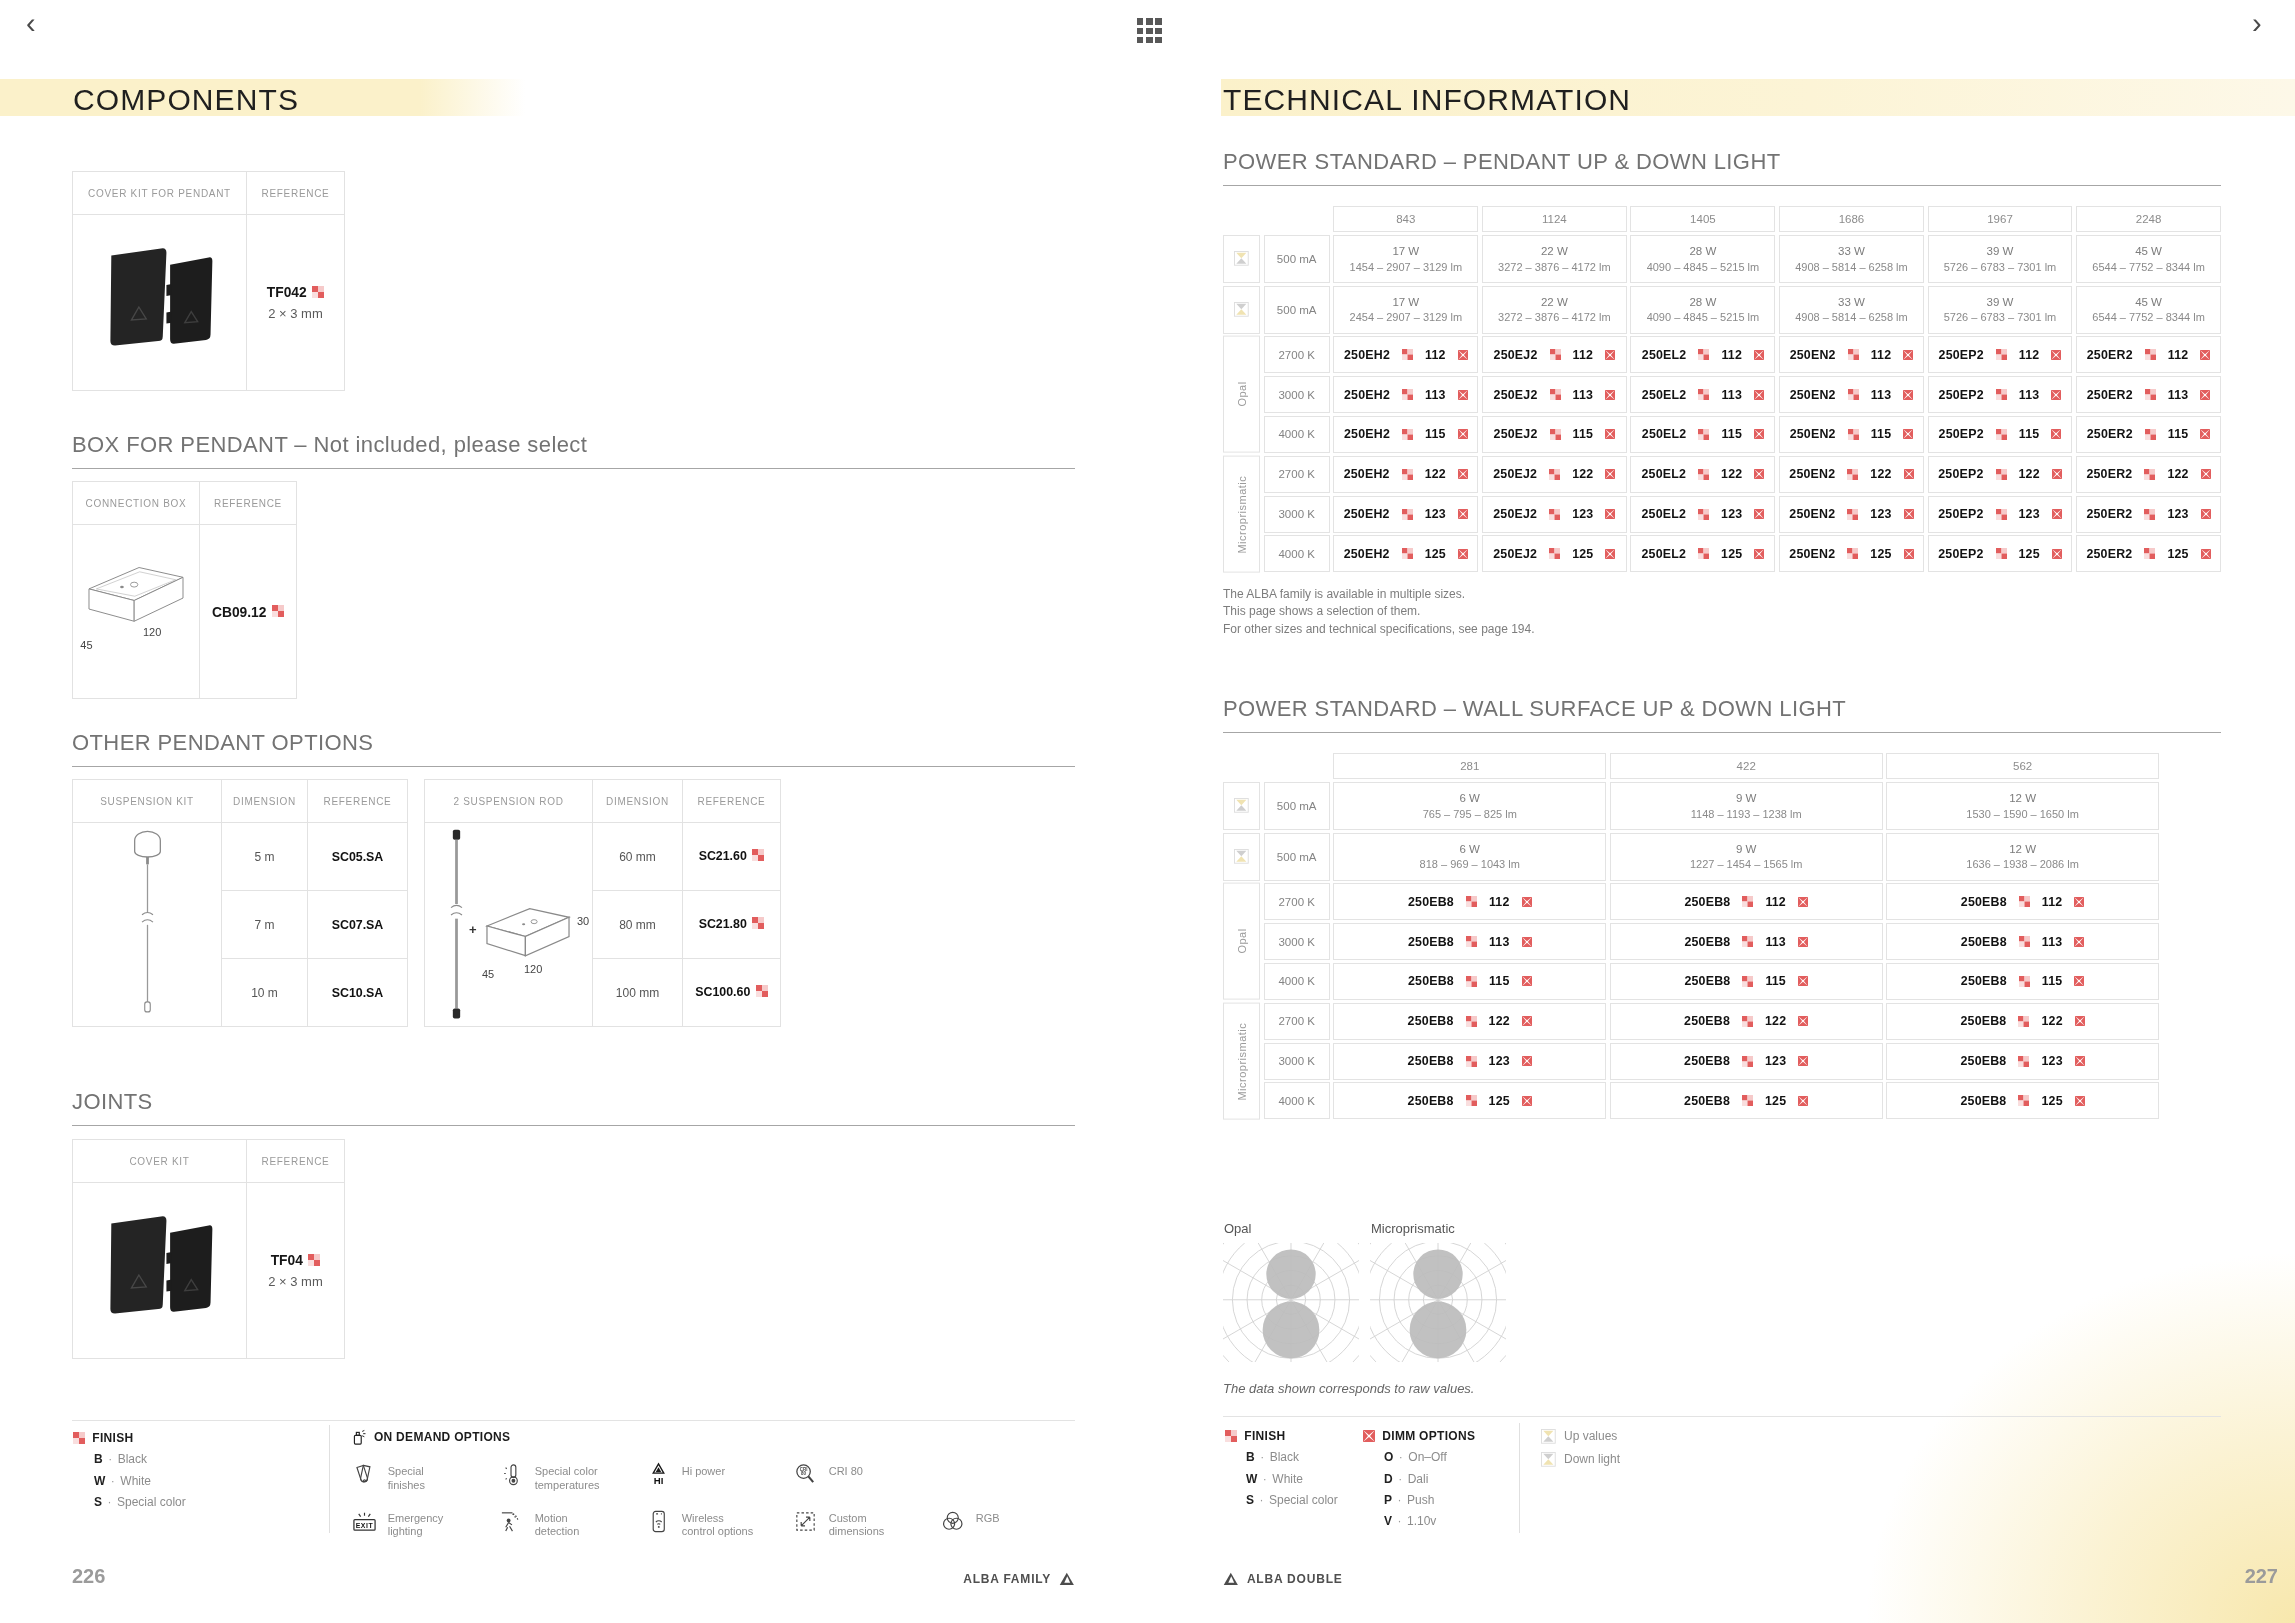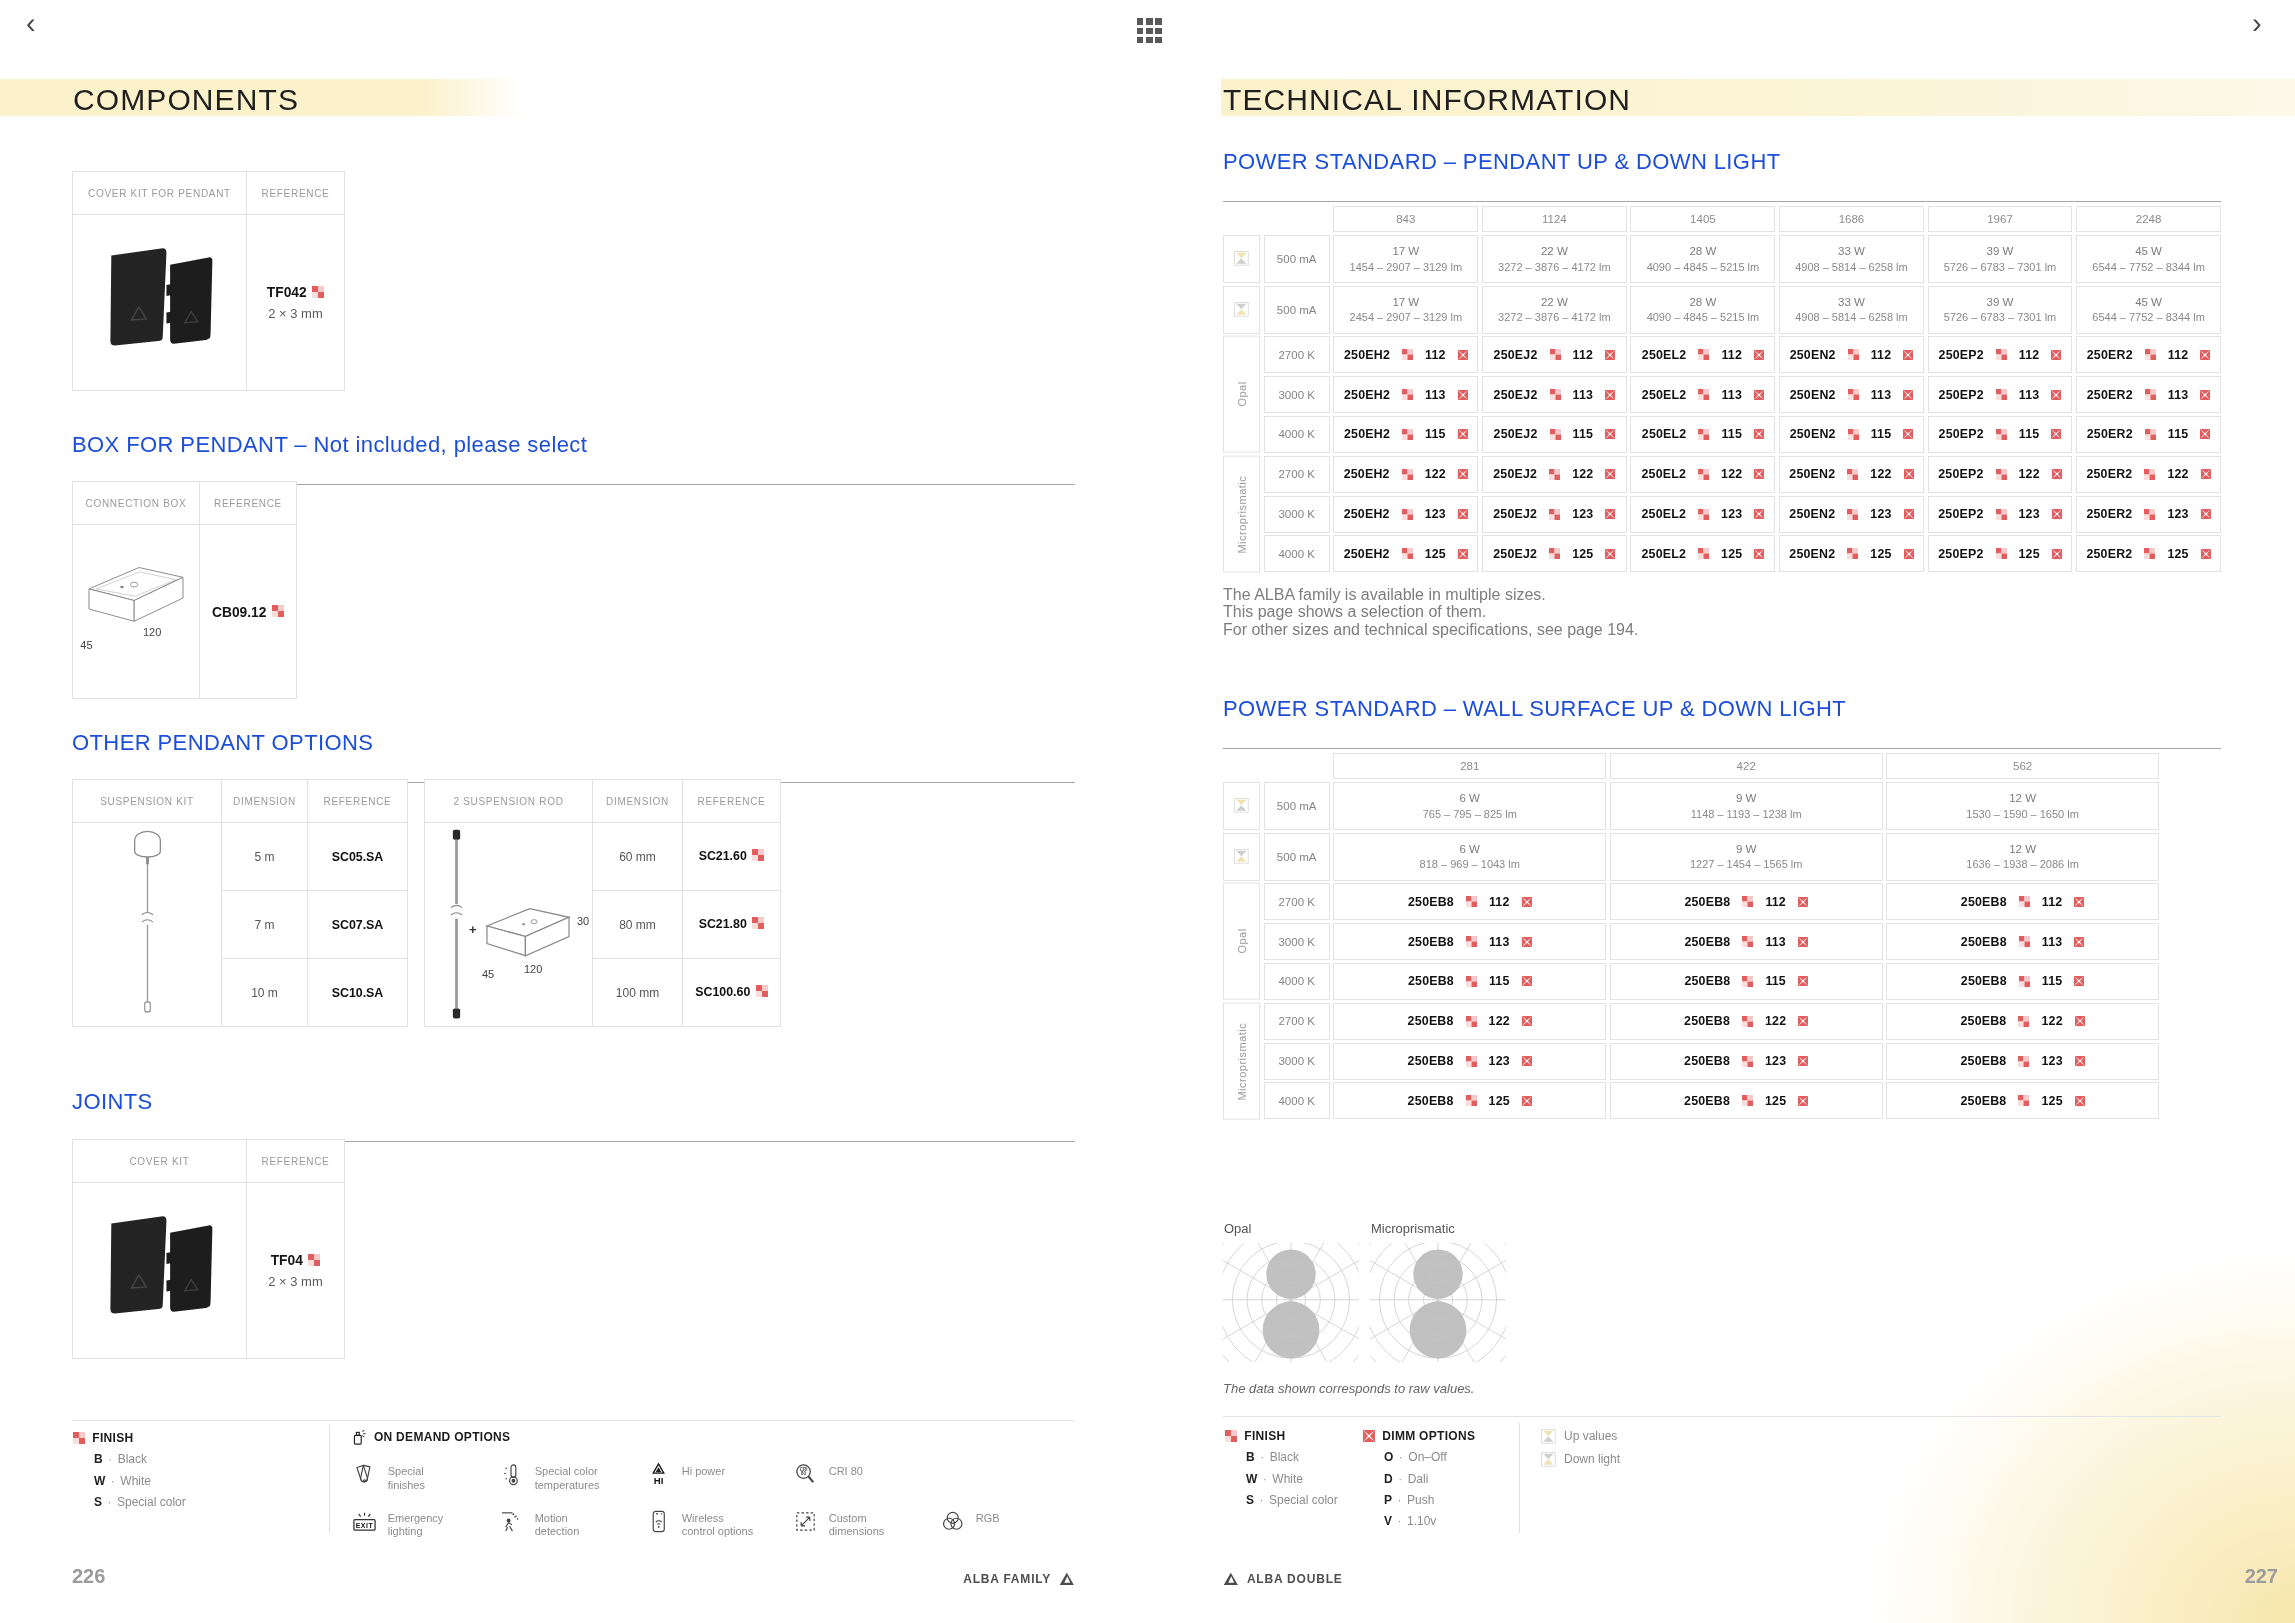--- a/index.html
+++ b/index.html
@@ -13,22 +13,22 @@
   #corner-glow{position:absolute;left:1745px;top:1148px;width:551px;height:476px;pointer-events:none;
     background:radial-gradient(120% 120% at 100% 100%, rgba(247,230,168,0.95) 0%, rgba(247,230,168,0.5) 32%, rgba(247,230,168,0) 65%);}
 
   
   .topbar-btn{position:absolute;font-size:29px;color:#4a4a4a;line-height:1;cursor:pointer;font-weight:400;}
   .grid-btn{position:absolute;display:grid;grid-template-columns:repeat(3,6.4px);grid-gap:2.8px;cursor:pointer;}
   .grid-btn span{width:6.4px;height:6.4px;background:#585858;display:block;}
 
   
   .page-title{position:absolute;font-size:30px;color:#1f1f1f;letter-spacing:1.1px;font-weight:400;}
-  .sec-title{position:absolute;font-size:22px;color:#1d4ed8;letter-spacing:0.4px;font-weight:400;
-    border-bottom:1.8px solid #a6a6a6;padding-bottom:26px;}
+  .sec-title{position:absolute;font-size:22px;color:#737373;letter-spacing:0.4px;font-weight:400;
+    border-bottom:1.8px solid #a6a6a6;padding-bottom:10px;}
 
   
   .ltable{position:absolute;border-collapse:collapse;table-layout:fixed;background:#fff;}
   .ltable th,.ltable td{border:0.9px solid #e2e2e2;}
   .ltable th{font-size:10px;font-weight:400;color:#9a9a9a;letter-spacing:0.7px;text-align:center;height:42px;padding:0 3.7px;}
   .ltable td{vertical-align:middle;text-align:center;}
   .ill{position:relative;}
   .refcode{font-size:13.8px;font-weight:700;color:#161616;}
   .refsize{font-size:13px;color:#5a5a5a;margin-top:6.4px;}
   .dimtext{font-size:12px;color:#555;}
@@ -45,21 +45,21 @@
   .size-cell{font-size:11.5px;color:#8c8c8c;}
   .drive-cell,.temp-cell{font-size:11.5px;color:#848484;}
   .power-cell{flex-direction:column;gap:3.7px;}
   .watt{font-size:11.5px;color:#7c7c7c;}
   .lumen{font-size:11px;color:#8a8a8a;}
   .product-cell{gap:12px;}
   .code{font-size:12.4px;font-weight:700;color:#121212;letter-spacing:0.2px;}
   .group-cell{writing-mode:vertical-rl;transform:rotate(180deg);font-size:11px;color:#9b9b9b;letter-spacing:0.5px;}
   .icon-cell svg{display:block;}
 
-  .bodytext{position:absolute;font-size:16px;color:#7d7d7d;line-height:17.4px;}
+  .bodytext{position:absolute;font-size:12px;color:#7d7d7d;line-height:17.4px;}
   .dist-label{position:absolute;font-size:13px;color:#555;}
   .note-italic{position:absolute;font-style:italic;font-size:13px;color:#666;}
 
   
   .hr{position:absolute;height:0.9px;background:#e3e3e3;}
   .vdiv{position:absolute;width:0.9px;background:#e0e0e0;}
   .legend{position:absolute;}
   .leg-title{display:flex;align-items:center;gap:7.3px;font-size:12px;font-weight:700;color:#1c1c1c;letter-spacing:0.3px;}
   .leg-title .chk{margin-left:0;}
   .leg-item{display:flex;gap:5.5px;font-size:12px;margin-top:7.3px;margin-left:21px;align-items:baseline;}

